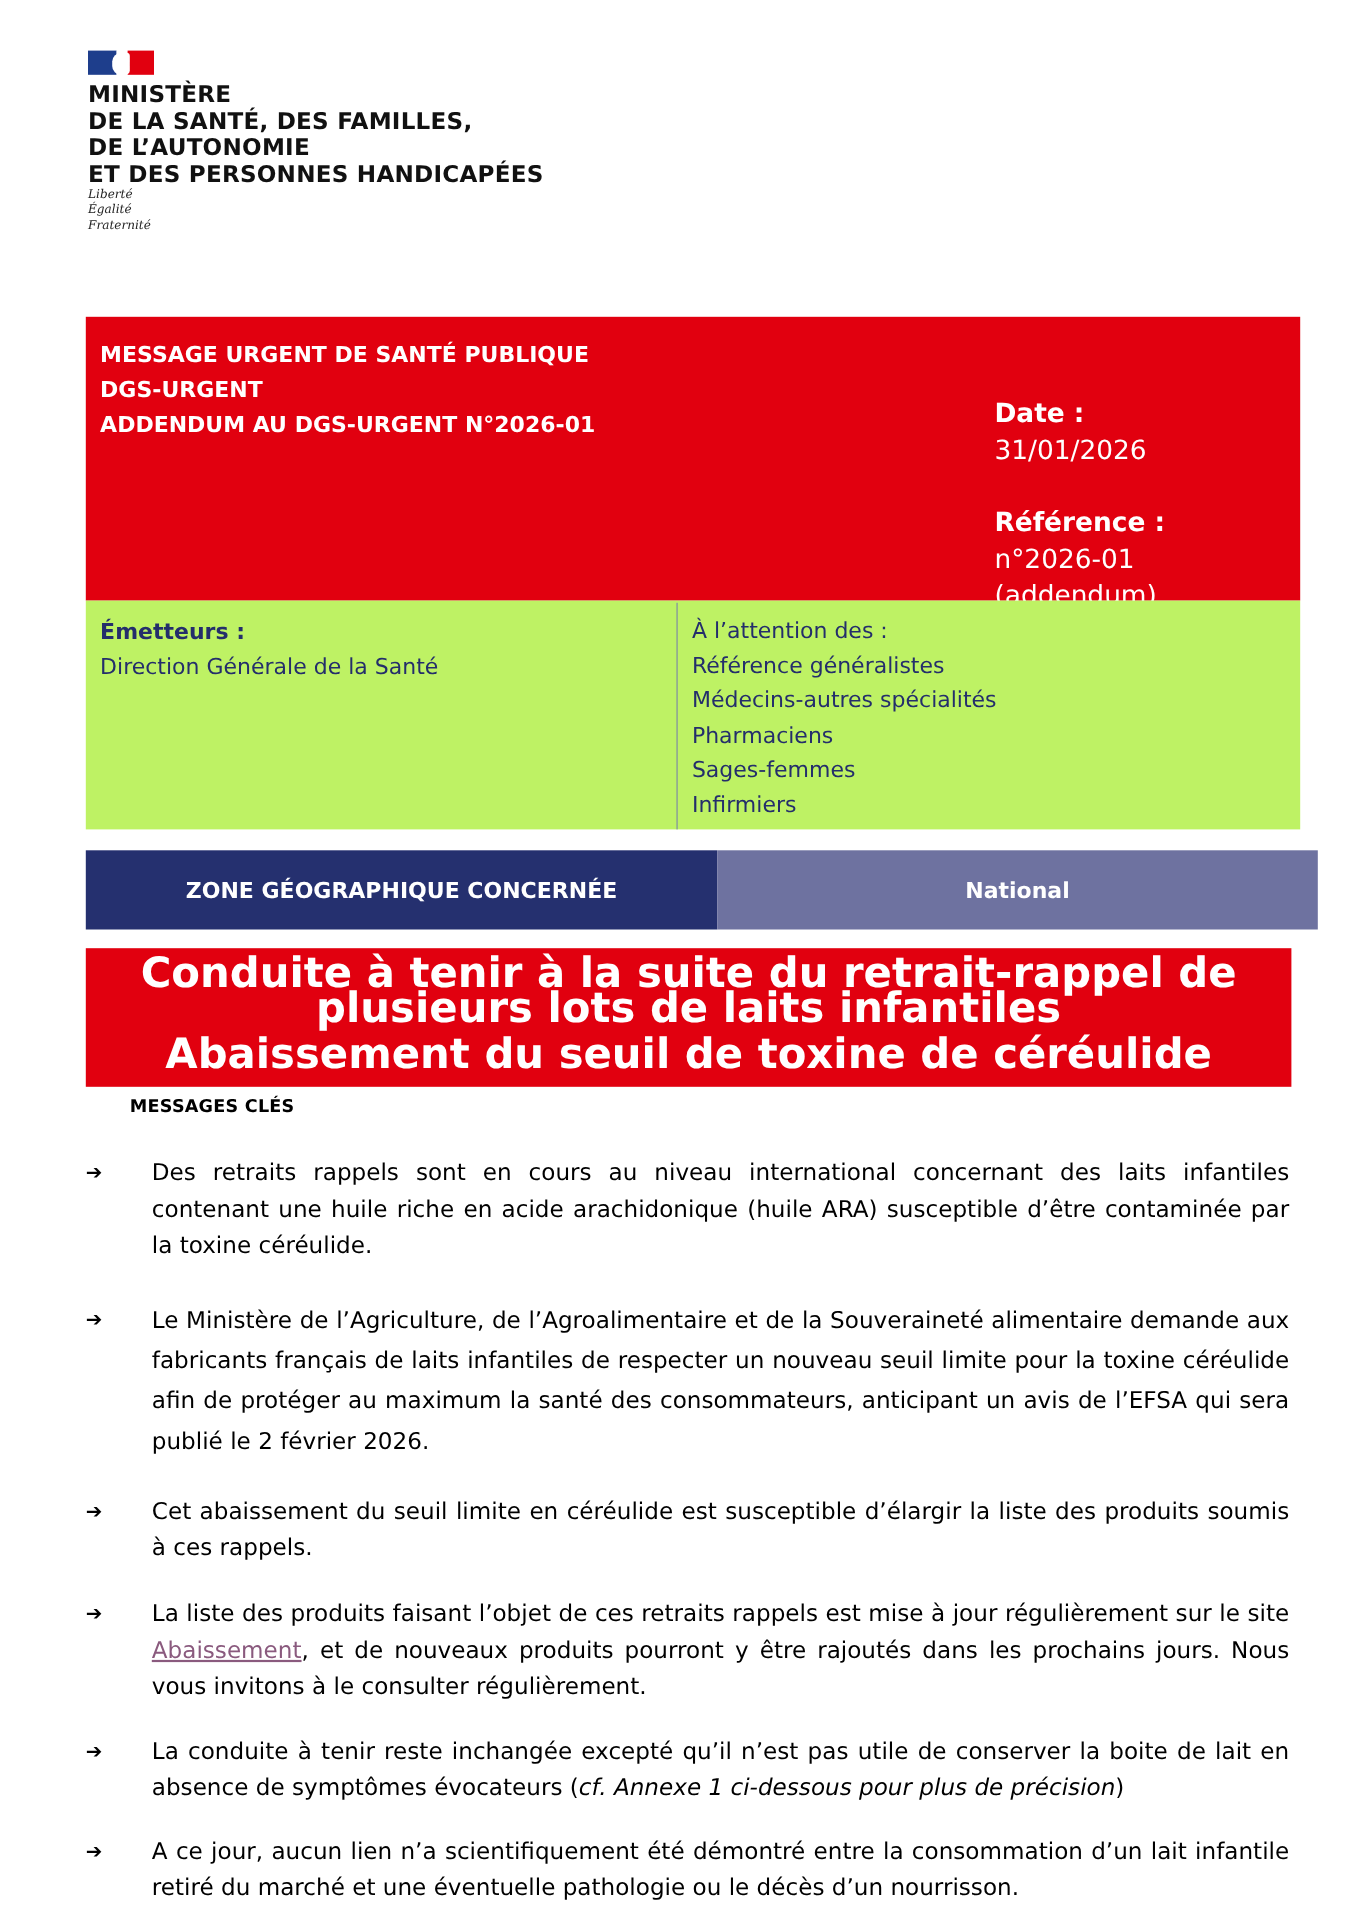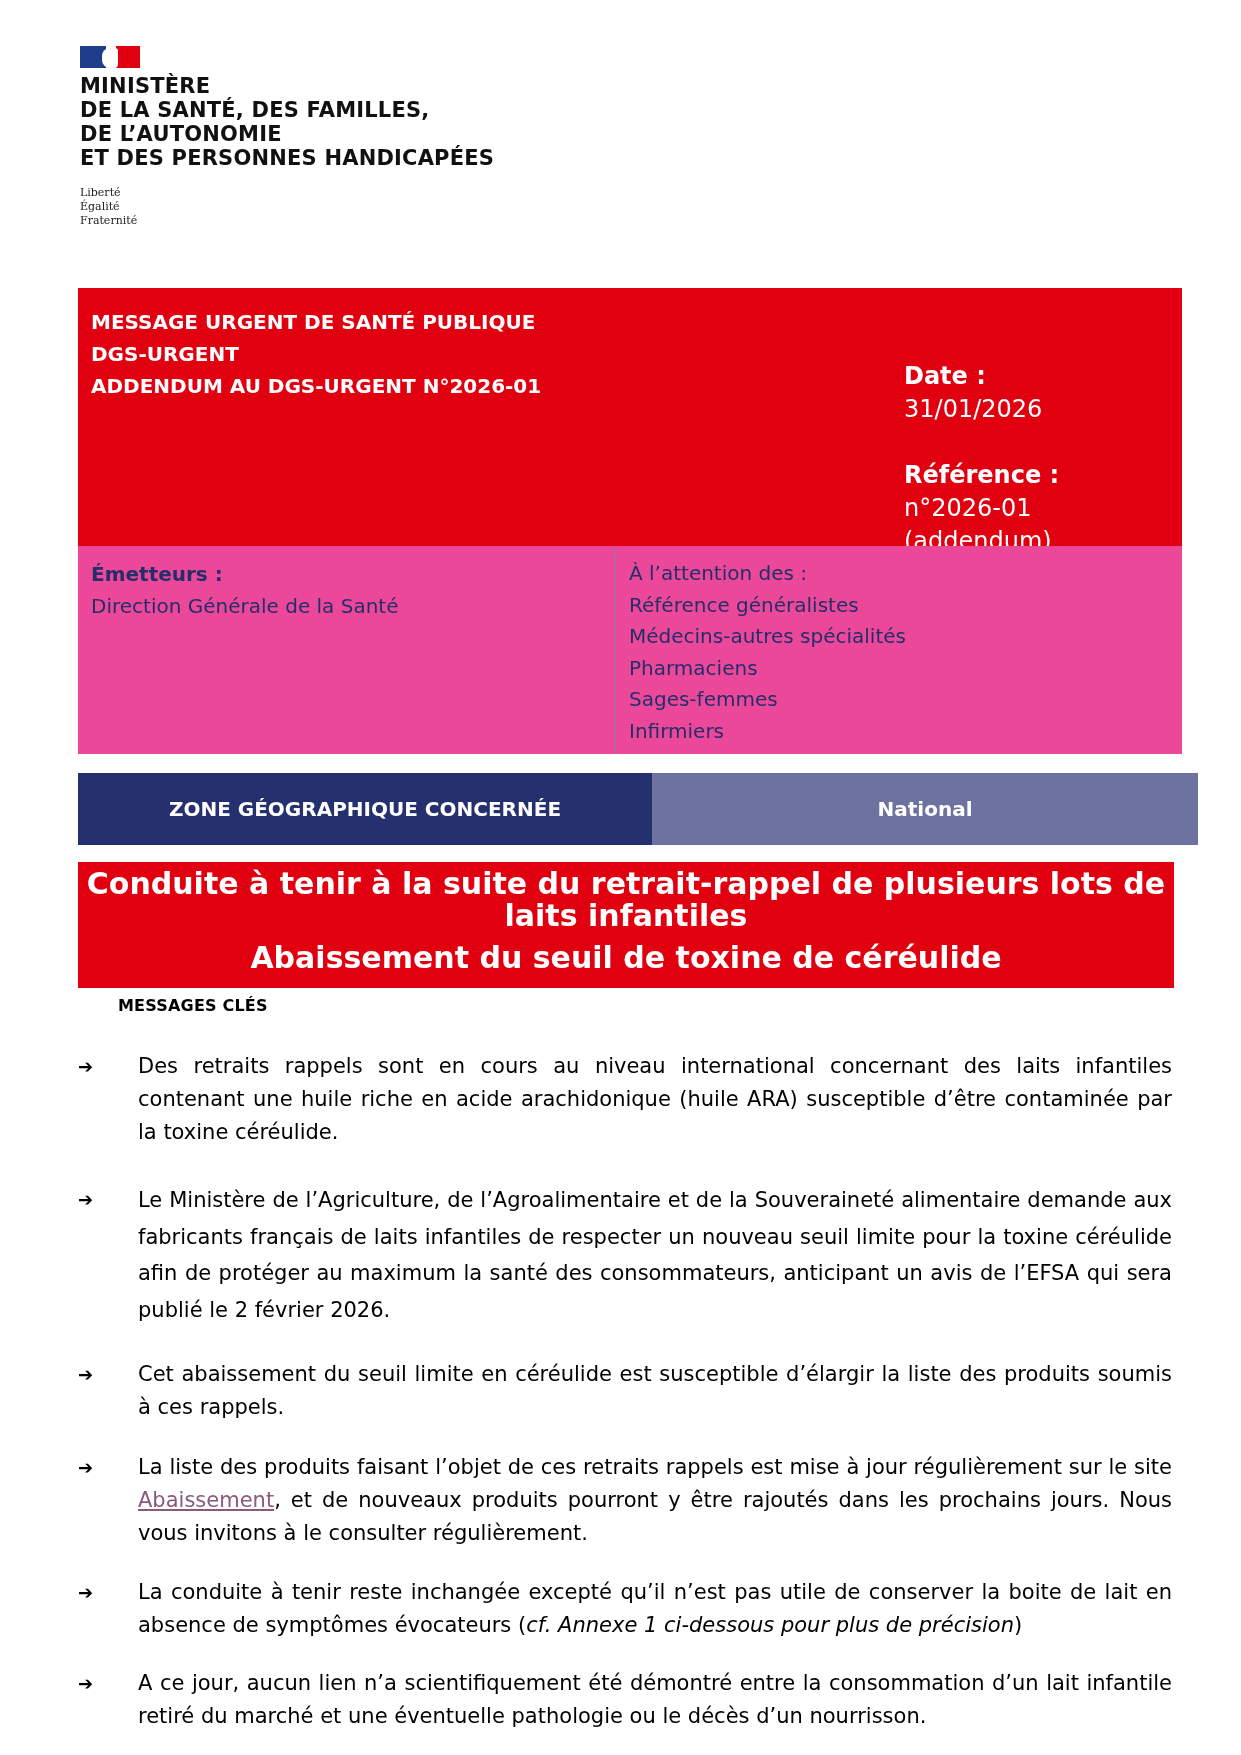--- a/index.html
+++ b/index.html
@@ -4,39 +4,39 @@
 <style>
   html, body { margin:0; padding:0; background:#ffffff; }
   body { width:1241px; height:1755px; position:relative; overflow:hidden; font-family:"DejaVu Sans", sans-serif; color:#000; }
   .logo { position:absolute; left:80px; top:46px; }
   .flag { width:60px; height:22px; display:flex; position:relative; }
   .flag .blue { width:26px; background:#1e3e8c; }
   .flag .mid { width:10px; background:#fff; }
   .flag .red { width:24px; background:#e1000f; }
   .flag .marianne { position:absolute; left:22px; top:2px; width:16px; height:20px; background:#fff; border-radius:8px 3px 4px 8px; }
   .ministry { margin-top:6px; font-weight:bold; font-size:21px; line-height:24px; letter-spacing:0.2px; color:#111; }
-  .motto { margin-top:16px; font-family:"DejaVu Serif", serif; font-size:11px; line-height:14px; color:#222; }
+  .motto { margin-top:0; font-family:"DejaVu Serif", serif; font-style:italic; font-size:11px; line-height:14px; color:#222; }
 
   .hdr-red { position:absolute; left:78px; top:288px; width:1104px; height:258px; background:#e1000f; color:#fff; }
   .hdr-titles { position:absolute; left:13px; top:18px; font-weight:bold; font-size:20px; line-height:32px; }
   .hdr-meta { position:absolute; left:826px; top:72px; font-size:24px; line-height:33px; }
   .hdr-meta .lbl { font-weight:bold; }
   .hdr-meta .gap { height:33px; }
 
-  .hdr-grey { position:absolute; left:78px; top:546px; width:1104px; height:208px; background:#ec4899; color:#242e6b; }
+  .hdr-grey { position:absolute; left:78px; top:546px; width:1104px; height:208px; background:#bef264; color:#242e6b; }
   .col-left { position:absolute; left:13px; top:12px; font-size:20px; line-height:32px; }
   .col-left .lbl { font-weight:bold; }
   .divider { position:absolute; left:537px; top:2px; width:1px; height:206px; background:#7a84a8; }
   .col-right { position:absolute; left:551px; top:12px; font-size:20px; line-height:31.5px; font-weight:normal; }
 
   .zone { position:absolute; left:78px; top:773px; width:1120px; height:72px; display:flex; color:#fff; font-weight:bold; font-size:20px; }
   .zone .k { width:574px; background:#25306f; display:flex; align-items:center; justify-content:center; }
   .zone .v { flex:1; background:#6e72a0; display:flex; align-items:center; justify-content:center; }
 
-  .title-box { position:absolute; left:78px; top:862px; width:1096px; height:126px; background:#e1000f; color:#fff; text-align:center; font-weight:bold; font-size:30px; }
+  .title-box { position:absolute; left:78px; top:862px; width:1096px; height:126px; background:#e1000f; color:#fff; text-align:center; font-weight:bold; font-size:38px; }
   .title-box .l1 { margin-top:6px; line-height:32px; }
   .title-box .l2 { margin-top:10px; line-height:32px; }
 
   .section-title { position:absolute; left:118px; top:996px; font-weight:bold; font-size:16px; letter-spacing:0.2px; }
 
   .bullet { position:absolute; left:78px; width:1094px; font-size:21px; line-height:33px; }
   .bullet .arrow { position:absolute; left:0; top:0; font-size:18px; font-weight:bold; }
   .bullet .text { margin-left:60px; text-align:justify; }
   .link { color:#8a5a7e; text-decoration:underline; }
   em { font-style:italic; }

